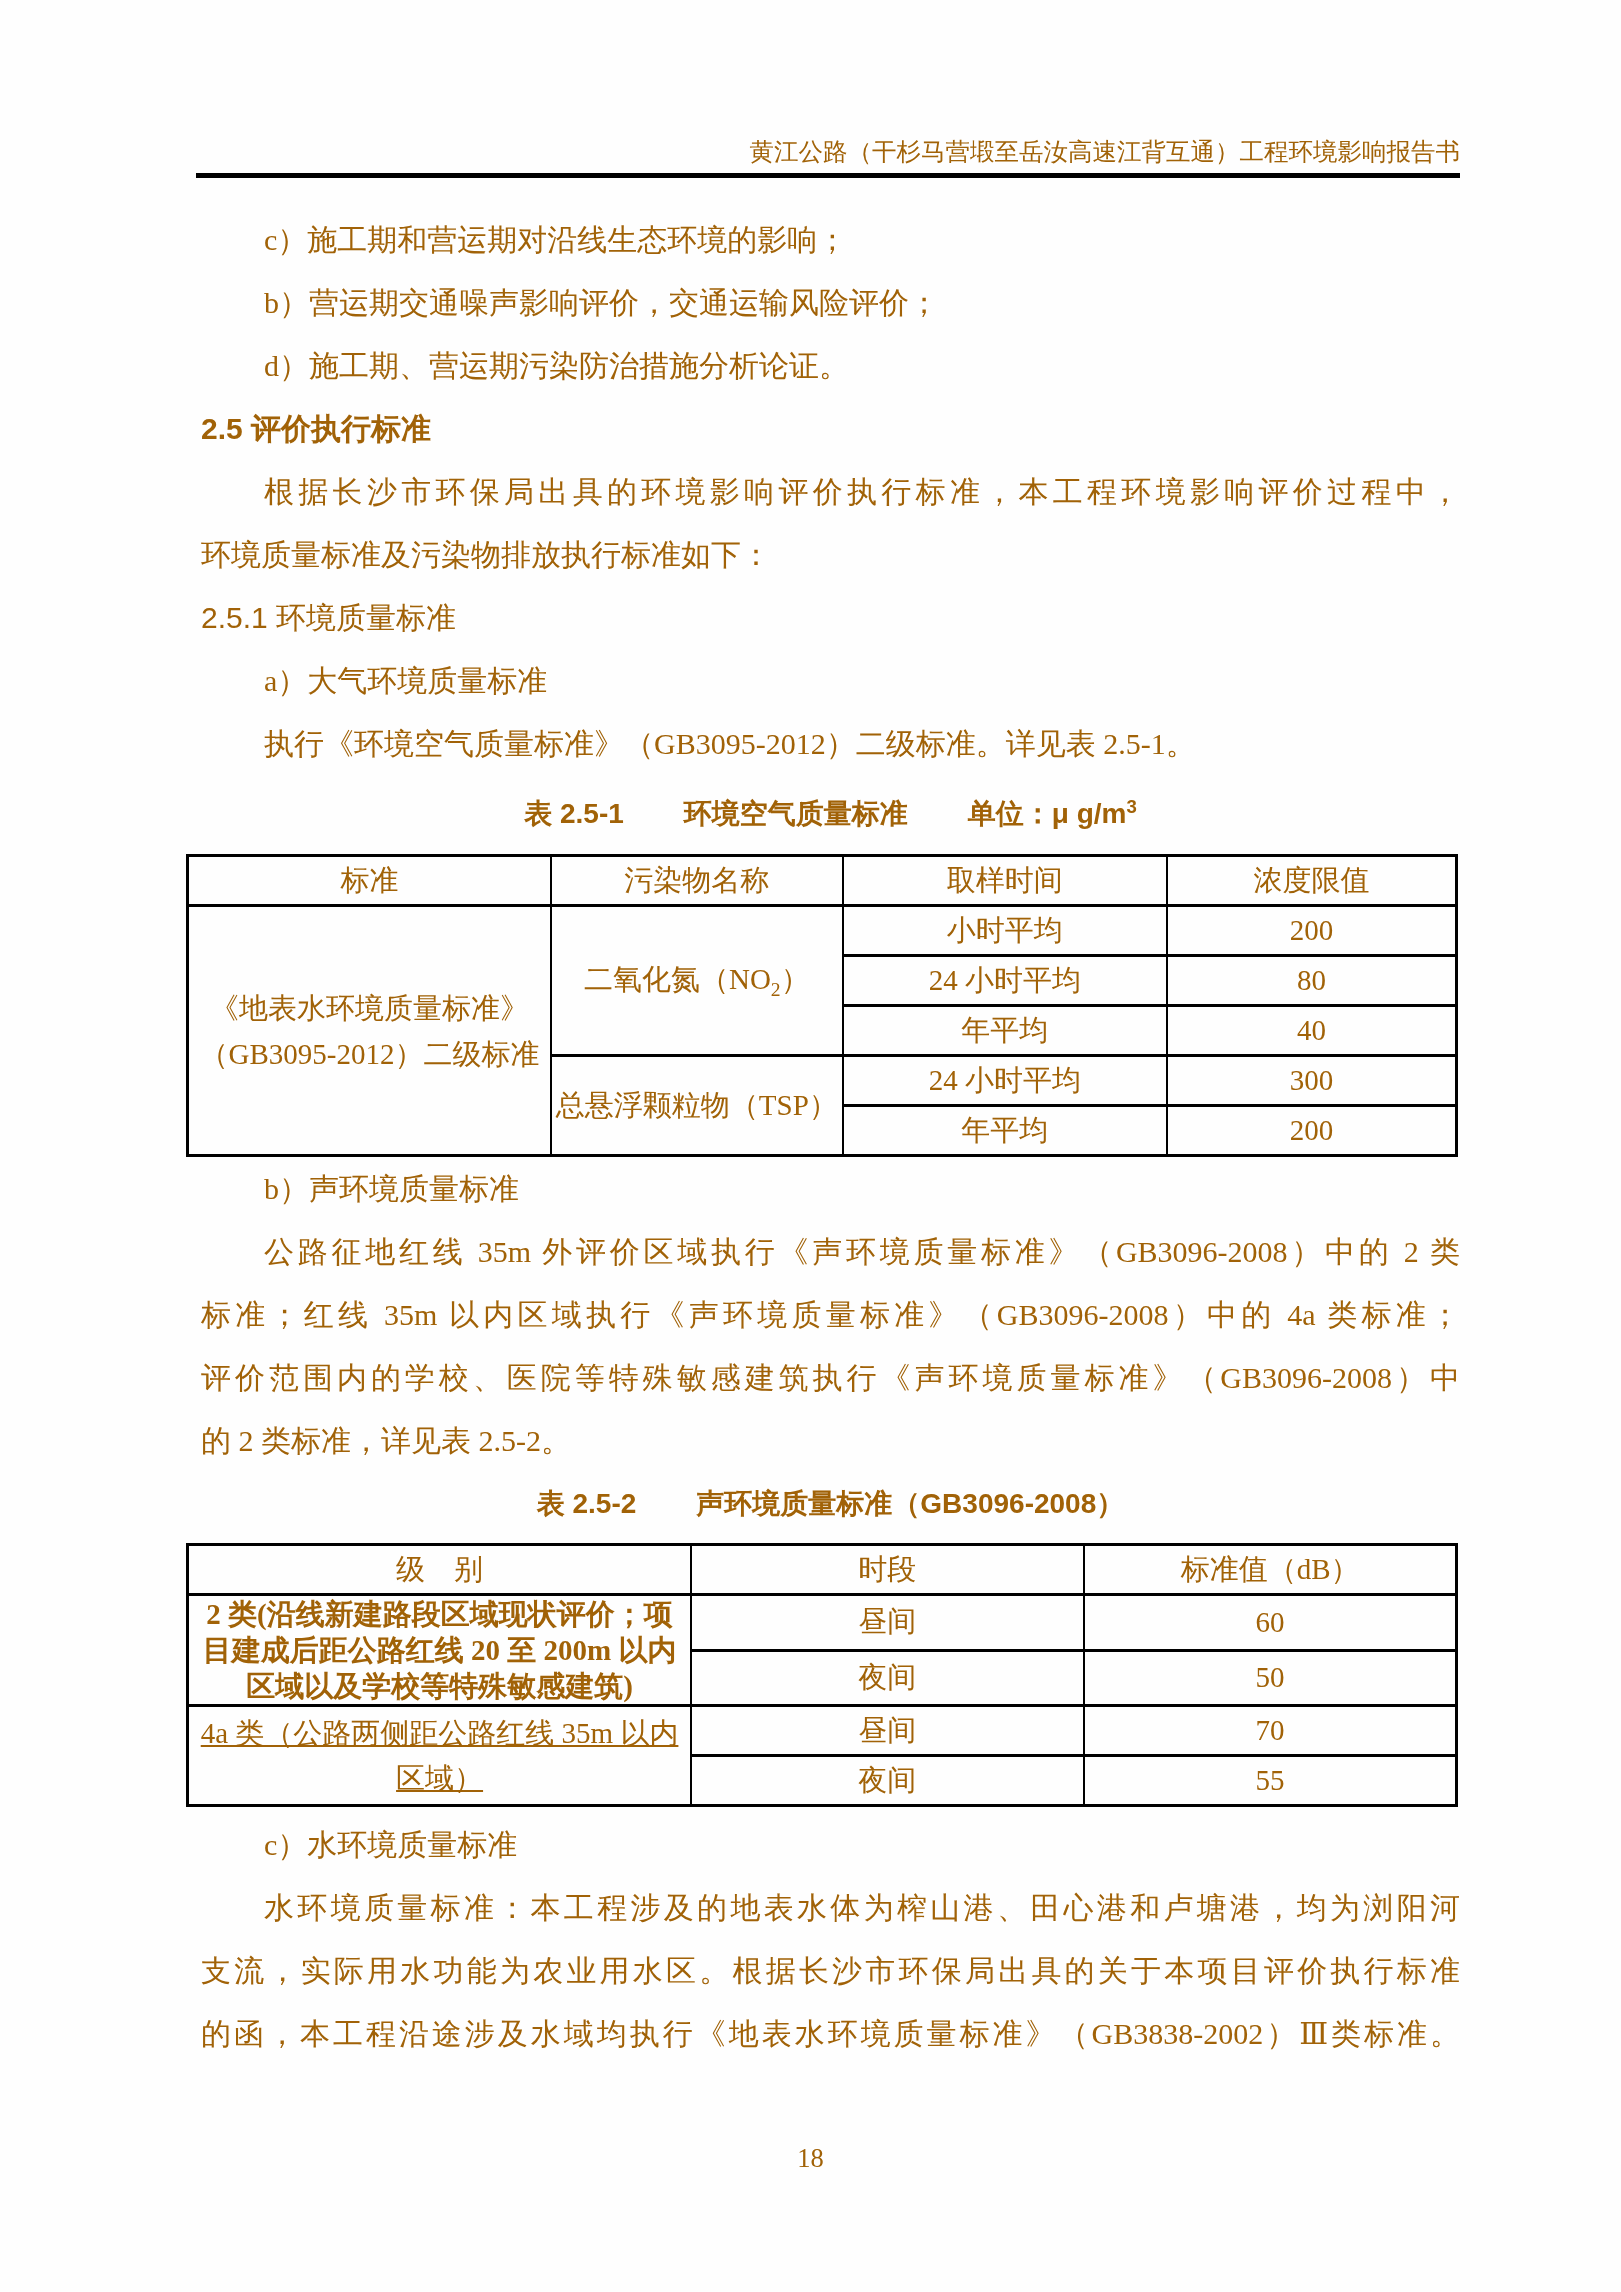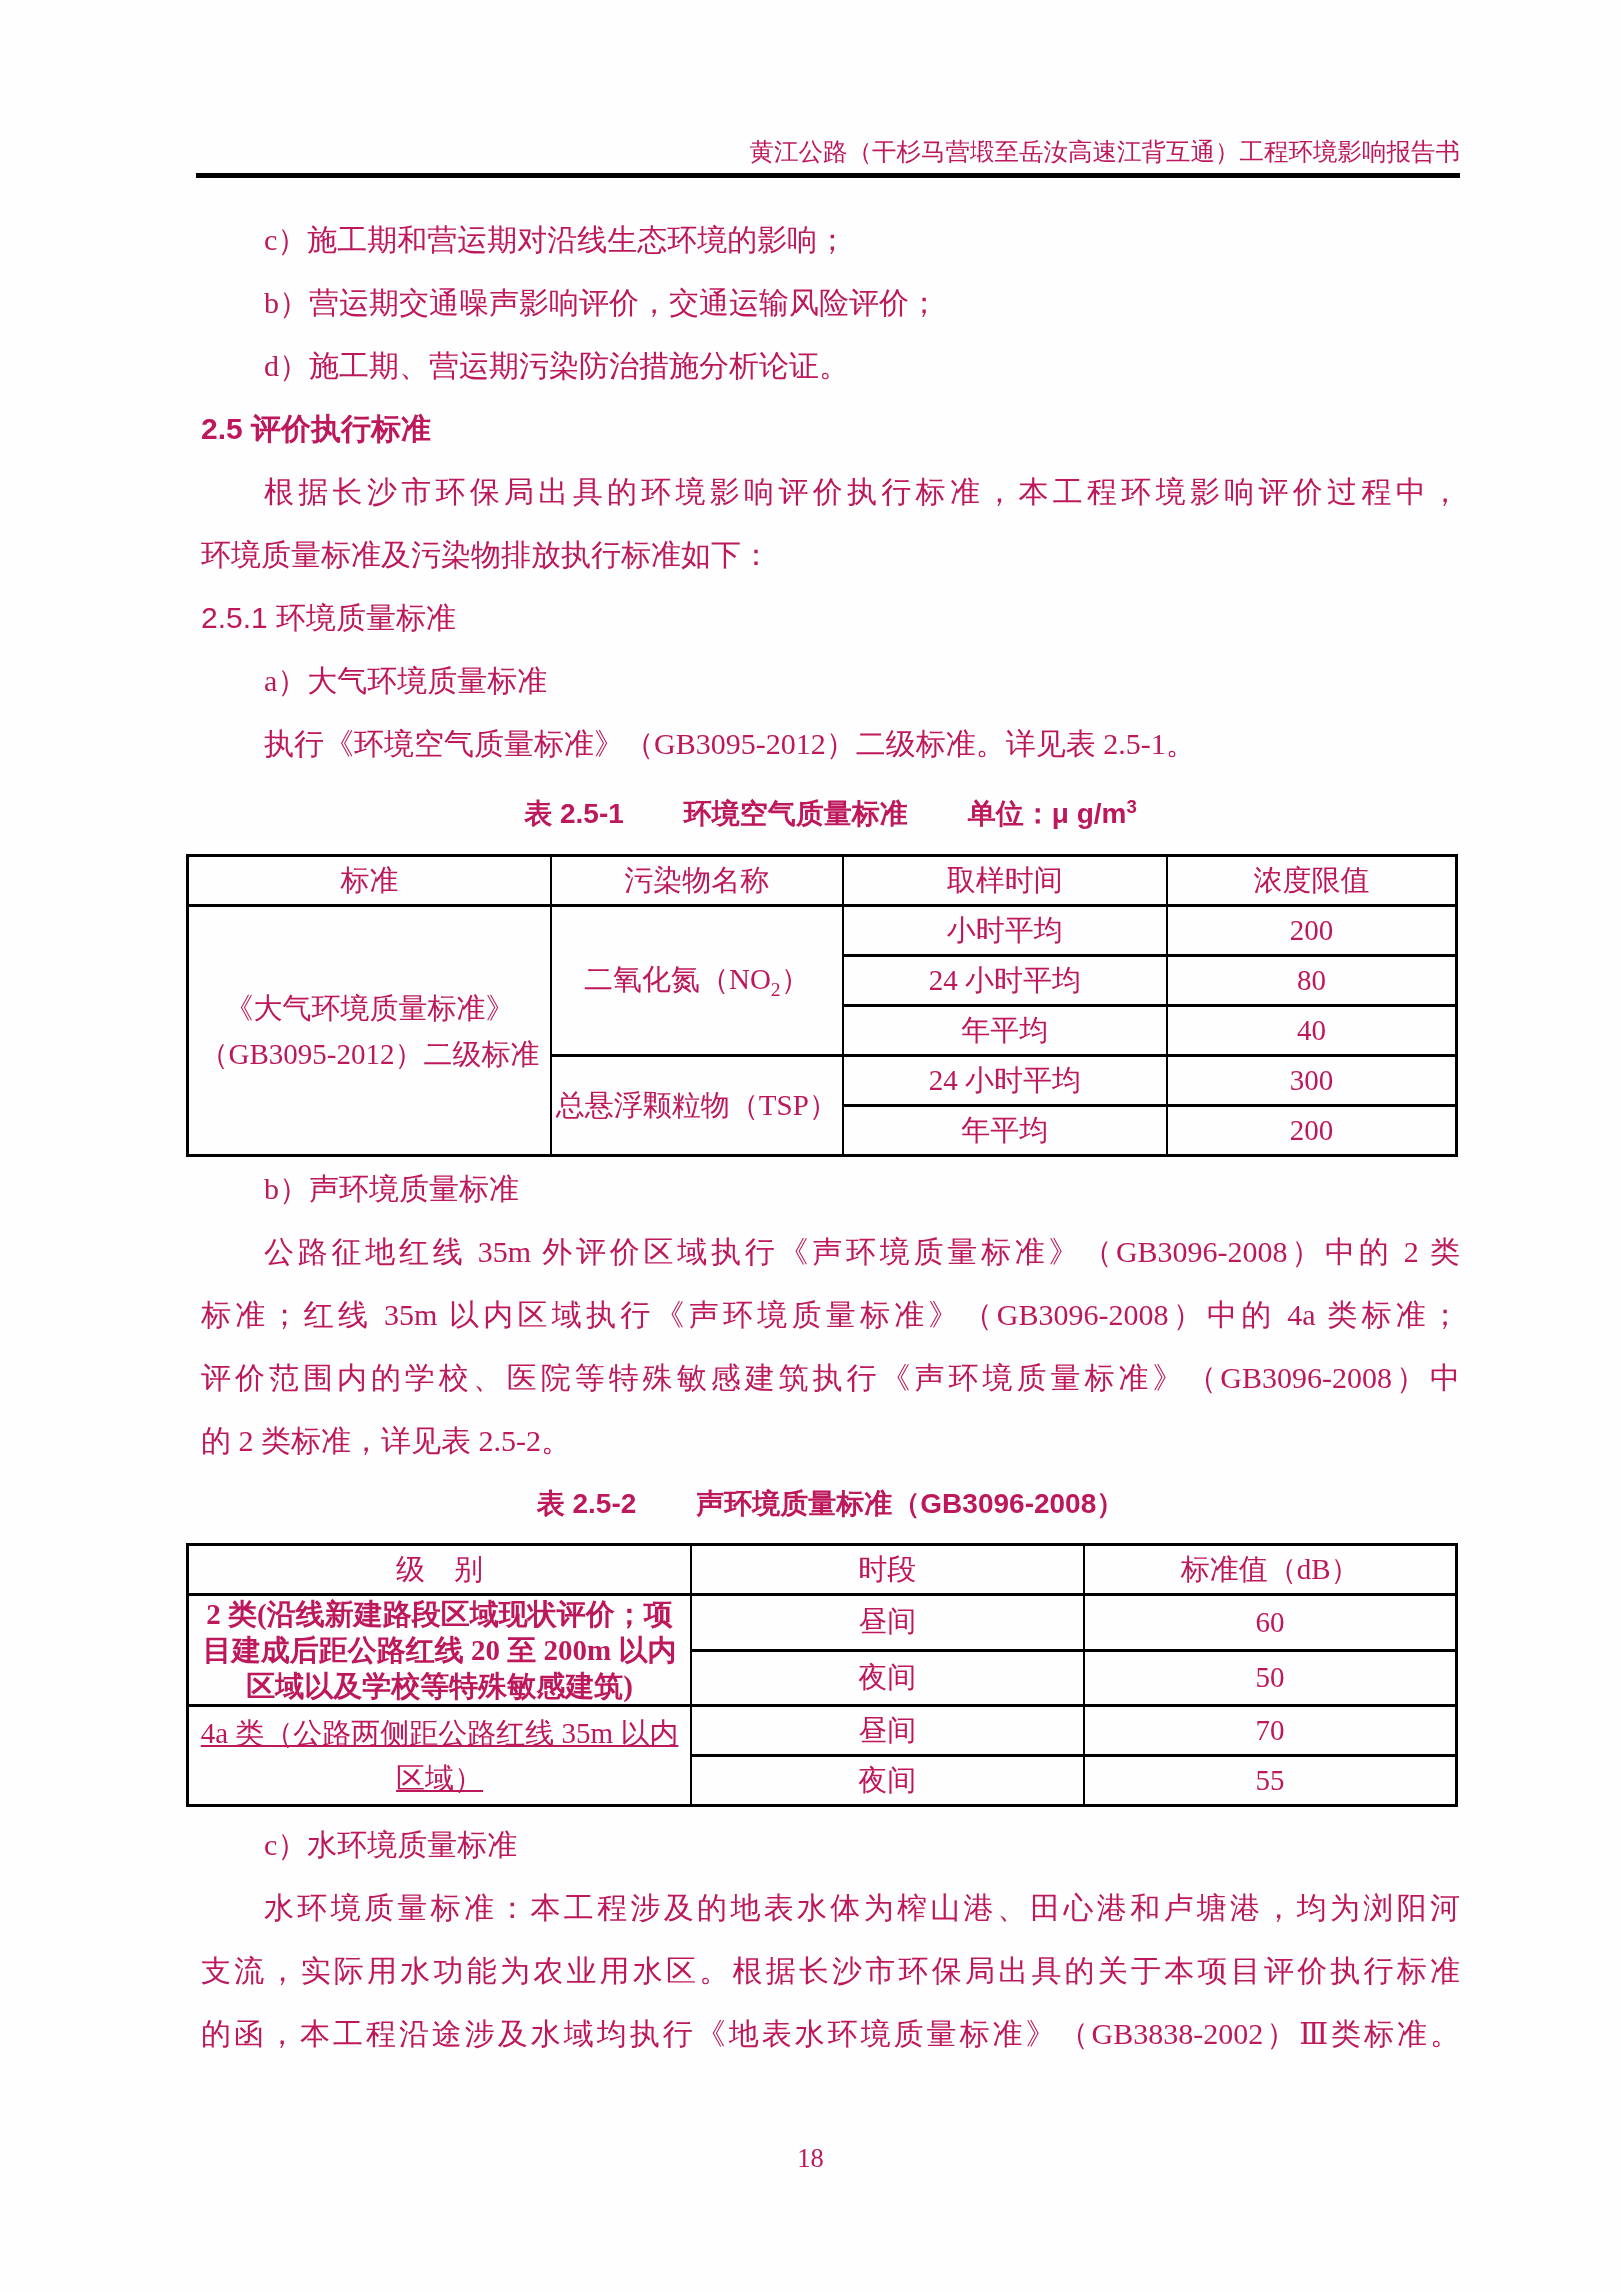--- a/index.html
+++ b/index.html
@@ -1,19 +1,19 @@
 <!DOCTYPE html>
 <html><head>
 <meta charset="utf-8">
 <style>
   * { margin:0; padding:0; box-sizing:border-box; }
   html,body { background:#ffffff; }
   .page {
     position:relative; width:1621px; height:2293px;
-    background:#fefefe; color:#be185d; overflow:hidden;
+    background:#fefefe; color:#a16207; overflow:hidden;
     font-family:"Liberation Serif","DejaVu Serif",serif;
   }
   .running-head { position:absolute; top:135px; right:161px; font-size:24.5px; white-space:nowrap; }
   .head-rule { position:absolute; top:173px; left:196px; width:1264px; height:4.9px; background:#000; }
   .content { position:absolute; left:201px; top:208px; width:1259px; }
   .ln { font-size:30px; line-height:63px; }
   .ind { padding-left:63px; }
   .just { text-align:justify; text-align-last:justify; }
   .h-bold { font-family:"Liberation Sans","DejaVu Sans",sans-serif; font-weight:bold; }
   .h-sans { font-family:"Liberation Sans","DejaVu Sans",sans-serif; font-weight:normal; }
@@ -80,21 +80,21 @@
         </colgroup>
       <tbody>
           <tr>
         <th>标准</th>
         <th>污染物名称</th>
         <th>取样时间</th>
         <th>浓度限值</th>
       </tr>
       <tr>
         <td rowspan="5" class="std-cell">
-          <div>《大气环境质量标准》</div>
+          <div>《地表水环境质量标准》</div>
           <div>（GB3095-2012）二级标准</div>
         </td>
         <td rowspan="3"><span>二氧化氮（NO</span><sub>2</sub><span>）</span></td>
         <td>小时平均</td>
         <td>200</td>
       </tr>
       <tr>
         <td>24 小时平均</td>
         <td>80</td>
       </tr>

